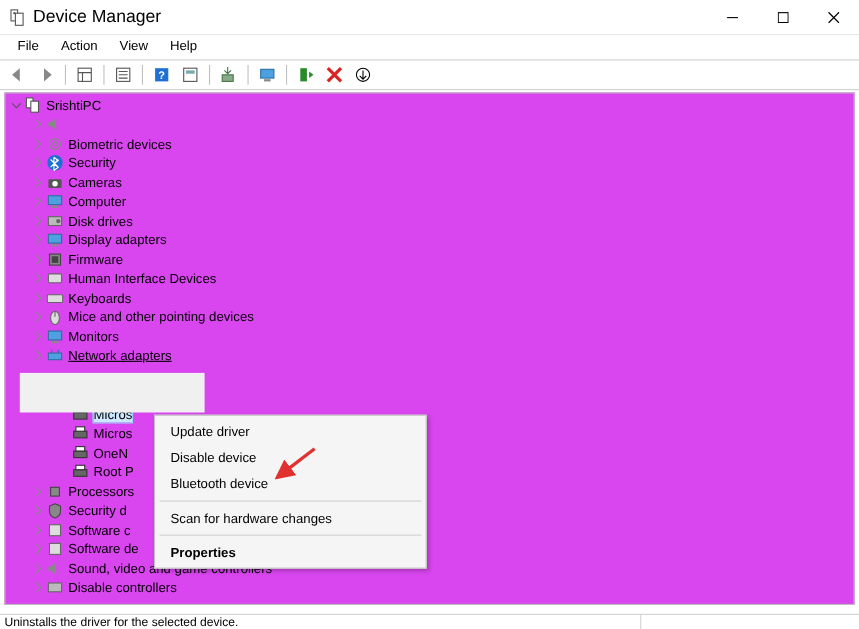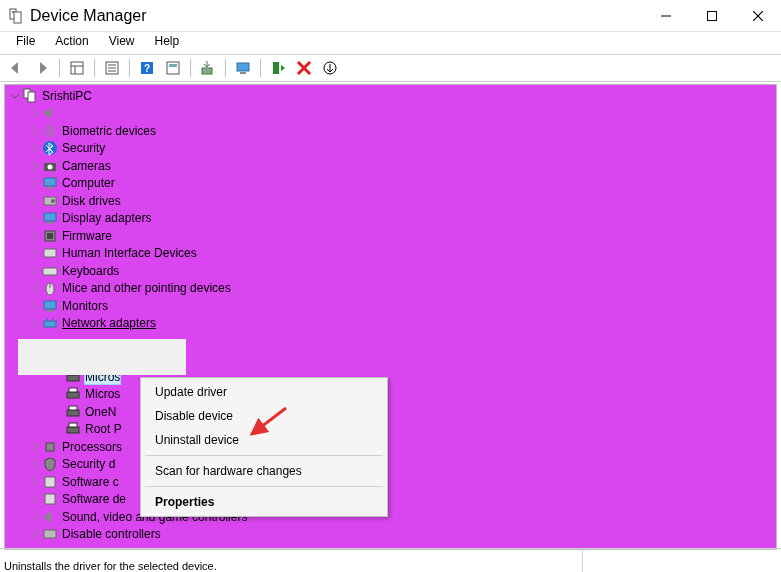--- a/index.html
+++ b/index.html
@@ -28,21 +28,21 @@
 
   .blank-zone { position: absolute; left: 18px; top: 339px; width: 168px; height: 36px; background: #f0f0f0; }
 
   .context-menu { position: absolute; left: 140px; top: 377px; width: 248px; background: #f5f5f5; border: 1px solid #c0c0c0; box-shadow: 2px 2px 4px rgba(0,0,0,0.25); font-size: 12px; padding: 2px 0; }
   .context-menu .item { padding: 5px 14px; cursor: default; }
   .context-menu .prop { font-weight: bold; }
   .context-menu .msep { height: 1px; background: #d0d0d0; margin: 3px 4px; }
 
   .arrow-annot { position: absolute; left: 246px; top: 404px; pointer-events: none; }
 
-  .statusbar { position: absolute; left: 0; right: 0; bottom: 0; height: 24px; border-top: 1px solid #d0d0d0; font-size: 11px; display: flex; align-items: flex-end; padding-left: 4px; color: #000; }
+  .statusbar { position: absolute; left: 0; right: 0; bottom: 0; height: 14px; border-top: 1px solid #d0d0d0; font-size: 11px; display: flex; align-items: flex-end; padding-left: 4px; color: #000; }
   .statusbar .cell2 { position: absolute; left: 582px; top: 0; bottom: 0; border-left: 1px solid #d0d0d0; }
 </style>
 </head>
 <body>
 
 <div class="titlebar">
   <span class="app-icon">
     <svg viewBox="0 0 16 16">
         <rect x="2" y="1" width="6" height="10" fill="#fff" stroke="#555"></rect>
         <rect x="6" y="4" width="7" height="11" fill="#fff" stroke="#555"></rect>
@@ -468,21 +468,21 @@
         <span class="label">Disable controllers</span>
       </div>
     </div>
 </div>
 
 <div class="blank-zone"></div>
 
 <div class="context-menu">
   <div class="item">Update driver</div>
   <div class="item">Disable device</div>
-  <div class="item">Uninstall device</div>
+  <div class="item">Bluetooth device</div>
   <div class="msep"></div>
   <div class="item">Scan for hardware changes</div>
   <div class="msep"></div>
   <div class="item prop">Properties</div>
 </div>
 
 <svg class="arrow-annot" width="44" height="36">
   <defs>
       <marker id="ah" markerWidth="6" markerHeight="6" refX="5" refY="3" orient="auto">
         <path d="M0 0 L6 3 L0 6 Z" fill="#e03030"></path>

